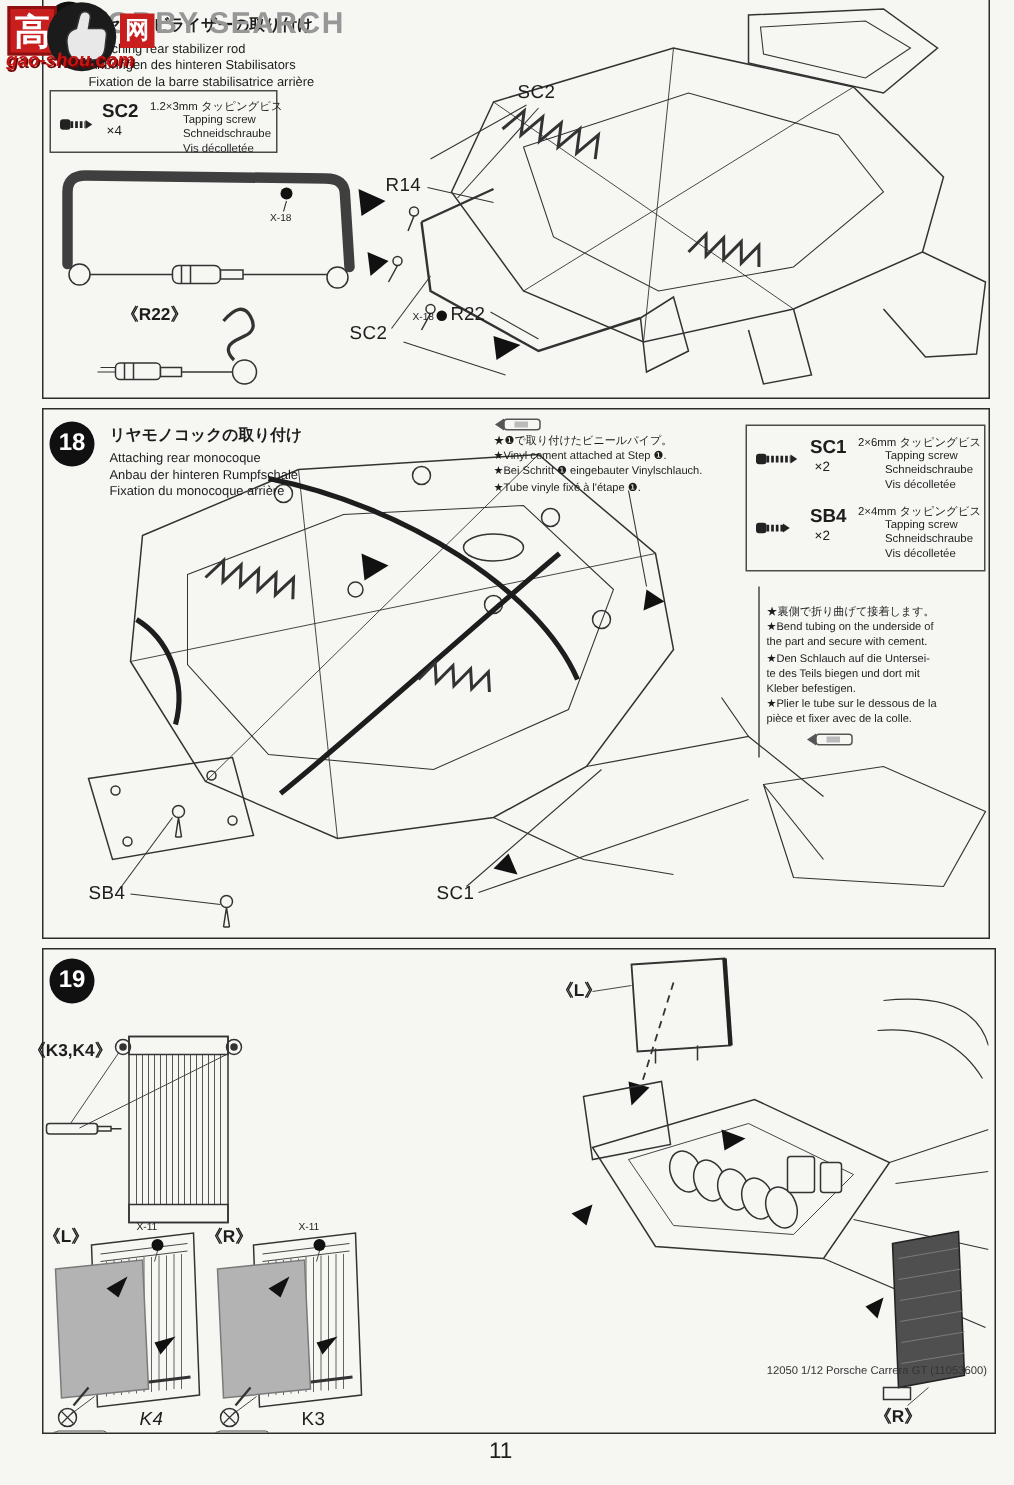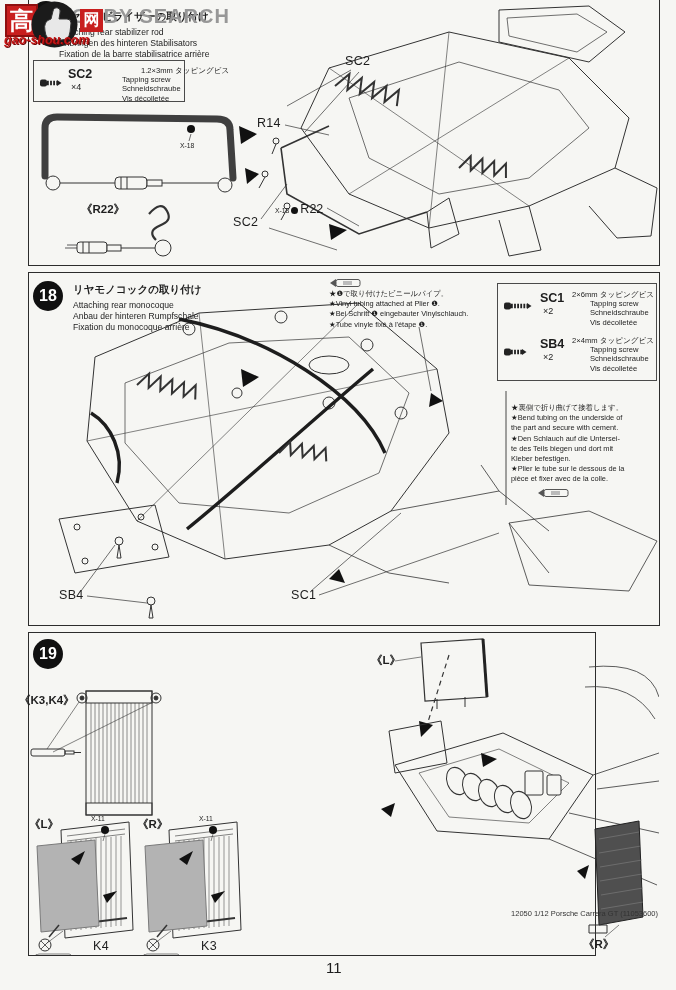--- a/index.html
+++ b/index.html
@@ -118,21 +118,21 @@
 
     <div class="pbox" style="left:4px;top:62px;width:152px;height:42px;">
       <div class="prow" style="left:0;top:0;width:152px;height:42px;">
         <svg style="position:absolute;left:6px;top:16px;" width="24" height="12" viewBox="0 0 24 12">
           <rect x="0" y="2.5" width="7" height="7" rx="2" fill="#222"></rect>
           <path d="M7 6 h10" stroke="#222" stroke-width="4.5" stroke-dasharray="1.8 1.3" fill="none"></path>
           <polygon points="17,3 21.5,6 17,9" fill="#222"></polygon>
         </svg>
         <span class="pcode" style="left:34px;top:6px;">SC2</span>
         <span class="pqty" style="left:37px;top:21px;">×4</span>
-        <span class="pjp" style="left:66px;top:5px;margin-left:41px;">1.2×3mm タッピングビス</span>
+        <span class="pjp" style="left:66px;top:5px;">1.2×3mm タッピングビス</span>
         <div class="pspec" style="left:88px;top:14px;">
           <div>Tapping screw</div>
           <div>Schneidschraube</div>
           <div>Vis décolletée</div>
         </div>
       </div>
     </div>
 
     <span class="tiny" style="left:151px;top:144px;">X-18</span>
     <span class="angle" style="left:52px;top:204px;">《R22》</span>
@@ -200,21 +200,21 @@
       <div class="t-l">Fixation du monocoque arrière</div>
     </div>
 
     <svg style="position:absolute;left:300px;top:4px;" width="34" height="12" viewBox="0 0 34 12" stroke="#555" fill="none">
       <polygon points="1,6 7,2 7,10" fill="#555" stroke="none"></polygon>
       <rect x="7" y="2.5" width="24" height="7" rx="2"></rect>
       <rect x="14" y="4" width="9" height="4" fill="#bbb" stroke="none"></rect>
     </svg>
     <div class="note" style="left:300px;top:16px;">
       <div>★❶で取り付けたビニールパイプ。</div>
-      <div>★Vinyl tubing attached at Plier ❶.</div>
+      <div>★Vinyl cement attached at Step ❶.</div>
       <div>★Bei Schritt ❶ eingebauter Vinylschlauch.</div>
       <div>★Tube vinyle fixé à l'étape ❶.</div>
     </div>
 
     <div class="pbox" style="left:468px;top:10px;width:160px;height:98px;">
       <div class="prow" style="left:0;top:2px;width:160px;height:46px;">
         <svg style="position:absolute;left:6px;top:14px;" width="30" height="12" viewBox="0 0 30 12">
           <rect x="0" y="2.5" width="7" height="7" rx="2" fill="#222"></rect>
           <path d="M7 6 h16" stroke="#222" stroke-width="4.5" stroke-dasharray="1.8 1.3" fill="none"></path>
           <polygon points="23,3 27.5,6 23,9" fill="#222"></polygon>
@@ -258,21 +258,21 @@
     <svg style="position:absolute;left:508px;top:214px;" width="34" height="12" viewBox="0 0 34 12" stroke="#555" fill="none">
       <polygon points="1,6 7,2 7,10" fill="#555" stroke="none"></polygon>
       <rect x="7" y="2.5" width="24" height="7" rx="2"></rect>
       <rect x="14" y="4" width="9" height="4" fill="#bbb" stroke="none"></rect>
     </svg>
 
     <span class="lbl" style="left:30px;top:315px;">SB4</span>
     <span class="lbl" style="left:262px;top:315px;">SC1</span>
   </section>
 
-  <section class="sec" style="left:28px;top:632px;width:568px;height:324px;overflow:visible;">
+  <section class="sec" style="left:28px;top:632px;width:636px;height:324px;overflow:visible;">
     <svg class="art" width="630" height="322" viewBox="0 0 630 322" stroke="#333" fill="none" stroke-width="1">
 
       <g>
         <rect x="57" y="58" width="66" height="124"></rect>
         <rect x="57" y="58" width="66" height="12"></rect>
         <rect x="57" y="170" width="66" height="12"></rect>
         <path stroke-width=".55" d="M62 70 V170 M66 70 V170 M70 70 V170 M74 70 V170 M78 70 V170 M82 70 V170 M86 70 V170 M90 70 V170 M94 70 V170 M98 70 V170 M102 70 V170 M106 70 V170 M110 70 V170 M114 70 V170 M118 70 V170"></path>
         <circle cx="53" cy="65" r="5"></circle>
           <circle cx="127" cy="65" r="5"></circle>
         <circle cx="53" cy="65" r="2" fill="#333"></circle>
@@ -332,21 +332,21 @@
       </g>
     </svg>
 
     <div class="badge" style="left:4px;top:6px;">
       <span>19</span>
     </div>
 
     <span class="angle" style="left:-10px;top:60px;">《K3,K4》</span>
     <span class="angle" style="left:0px;top:184px;">《L》</span>
     <span class="tiny" style="left:62px;top:182px;">X-11</span>
-    <span class="lbl" style="left:64px;top:306px;">K4</span>
+    <span class="lbl" style="left:64px;top:306px;font-style:italic;">K4</span>
     <span class="angle" style="left:108px;top:184px;">《R》</span>
     <span class="tiny" style="left:170px;top:182px;">X-11</span>
     <span class="lbl" style="left:172px;top:306px;">K3</span>
     <span class="angle" style="left:342px;top:20px;">《L》</span>
     <span class="angle" style="left:554px;top:304px;">《R》</span>
   </section>
 
   <div class="wm">
     <div class="wm-brand">HOBBY SEARCH</div>
     <div class="wm-box1">高</div>

